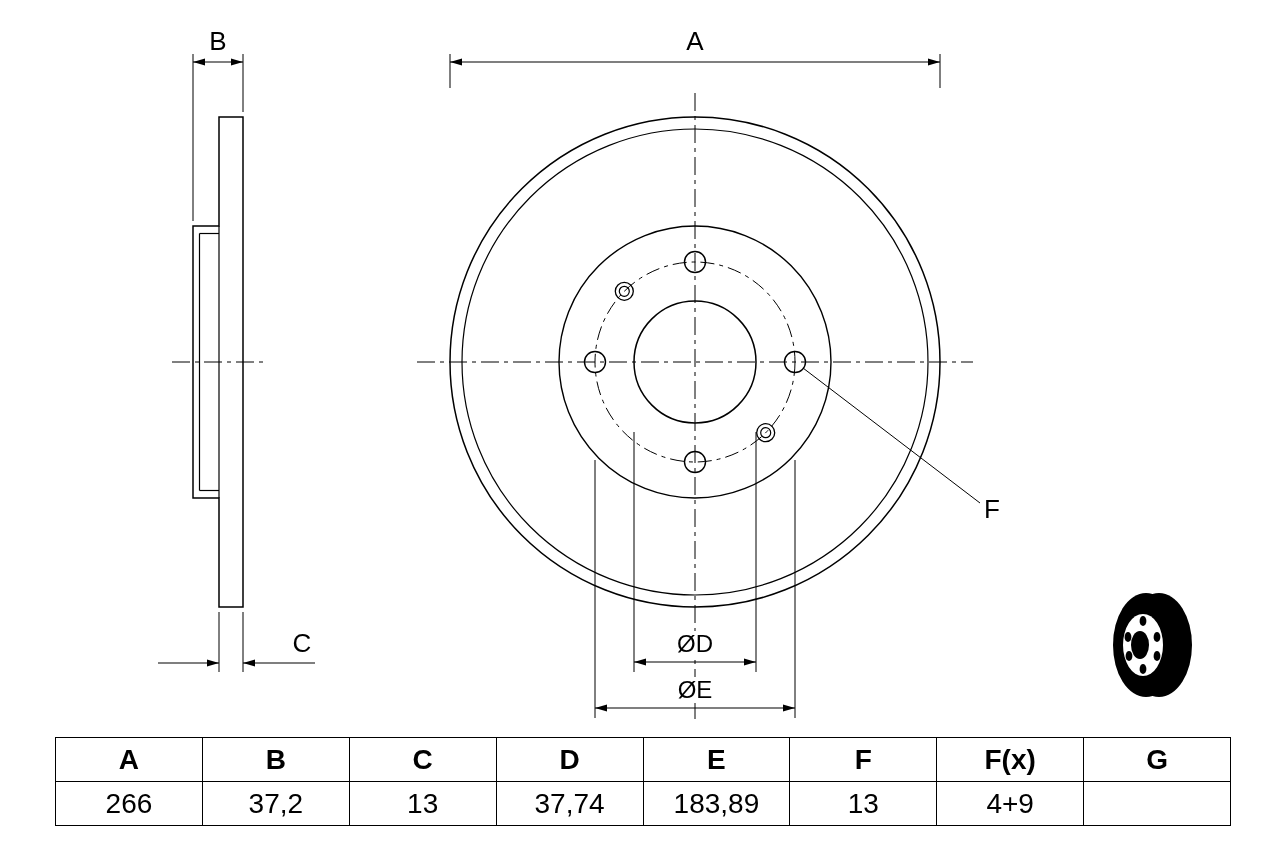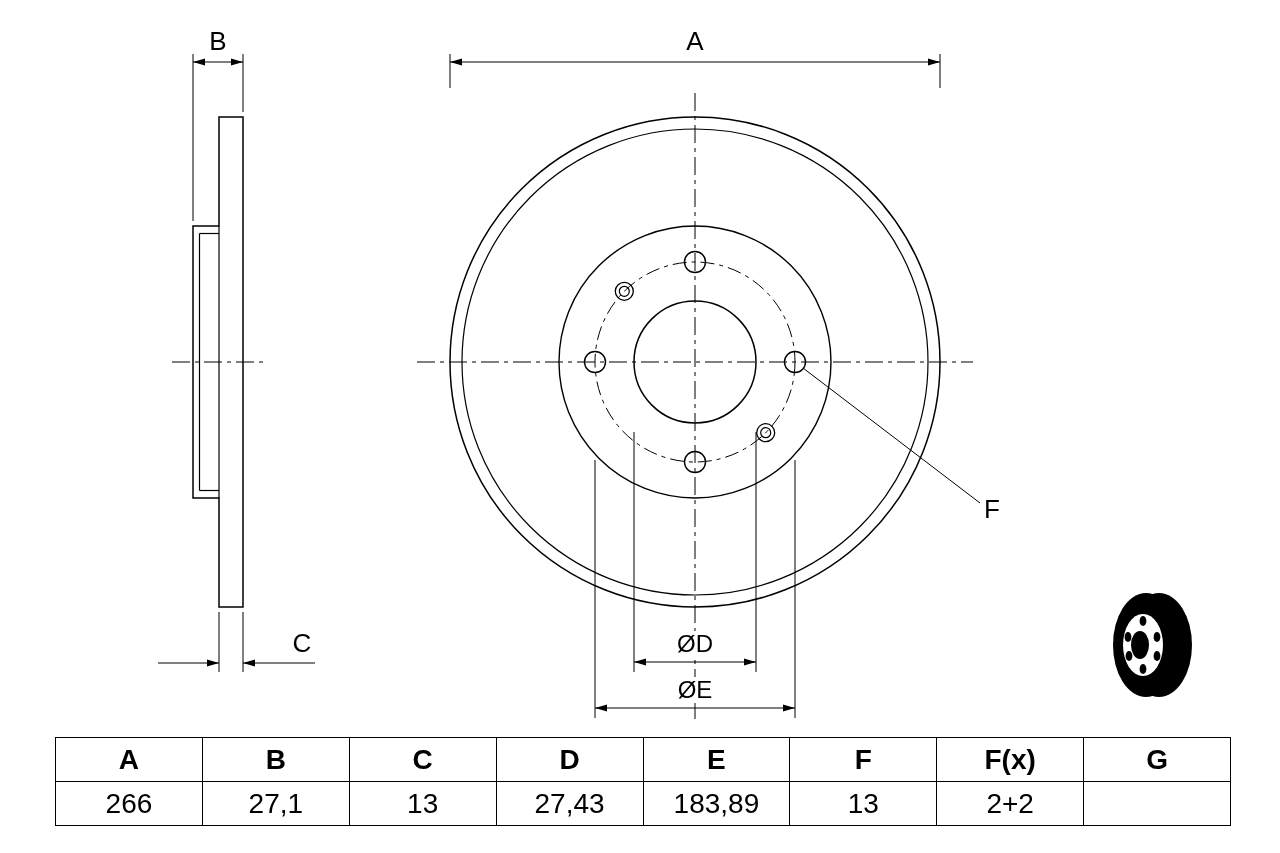--- a/index.html
+++ b/index.html
@@ -155,24 +155,24 @@
         <th>D</th>
         <th>E</th>
         <th>F</th>
         <th>F(x)</th>
         <th>G</th>
       </tr>
     </thead>
     <tbody>
       <tr>
         <td>266</td>
-        <td>27,1</td>
+        <td>37,2</td>
         <td>13</td>
-        <td>27,43</td>
+        <td>37,74</td>
         <td>183,89</td>
         <td>13</td>
-        <td>2+2</td>
+        <td>4+9</td>
         <td></td>
       </tr>
     </tbody>
   </table>
 
 </div>
 
 </body></html>

